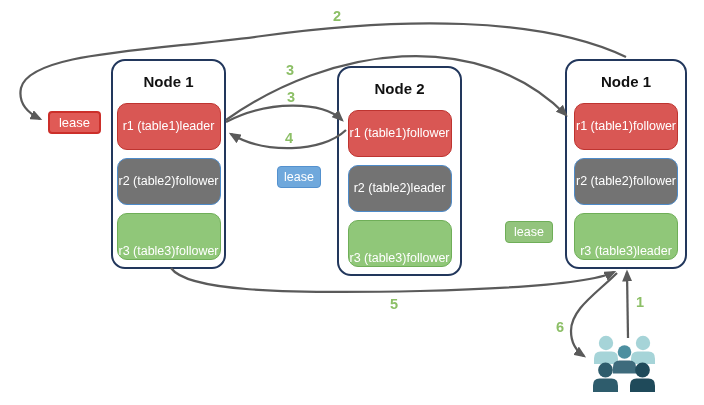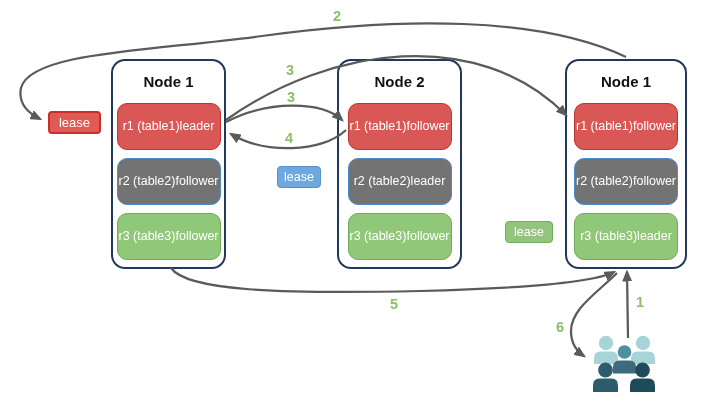--- a/index.html
+++ b/index.html
@@ -16,21 +16,21 @@
   .node-title{
     text-align:center;font-weight:700;font-size:15px;color:#111111;height:26px;line-height:26px;
   }
   .replica{
     width:104px;height:47px;margin:8px auto 0 auto;border-radius:10px;box-sizing:border-box;
     display:flex;flex-direction:row;align-items:center;justify-content:center;
     color:#ffffff;font-size:12.5px;line-height:1.3;text-align:center;border:1.5px solid transparent;
   }
   .replica.red{background:#D95754;border-color:#BE3430;}
   .replica.blue{background:#737373;border-color:#4E8BC9;}
-  .replica.green{background:#90C779;border-color:#6FAE58;}
+  .replica.green{background:#90C779;border-color:#6FAE58;align-items:flex-end;}
   
   .lease{
     position:absolute;box-sizing:border-box;border-radius:4px;color:#ffffff;
     display:flex;align-items:center;justify-content:center;font-size:12.5px;z-index:2;text-align:right;
   }
   .lease.red{left:48px;top:111px;width:53px;height:23px;background:#E05A56;border:2px solid #CC2F2A;font-size:13px;}
   .lease.blue{left:277px;top:166px;width:44px;height:22px;background:#6FA8DC;border:1.5px solid #5491CE;}
   .lease.green{left:505px;top:221px;width:48px;height:22px;background:#93C47D;border:1.5px solid #6FAE58;}
   
   .num{
@@ -71,21 +71,21 @@
     <div class="replica blue">
       <span>r2 (table2)</span>
       <span>follower</span>
     </div>
     <div class="replica green">
       <span>r3 (table3)</span>
       <span>follower</span>
     </div>
   </div>
 
-  <div class="node" style="left:337px;width:125px;">
+  <div class="node" style="left:337px;width:125px;margin-top:7px;">
     <div class="node-title">Node 2</div>
     <div class="replica red">
       <span>r1 (table1)</span>
       <span>follower</span>
     </div>
     <div class="replica blue">
       <span>r2 (table2)</span>
       <span>leader</span>
     </div>
     <div class="replica green">

